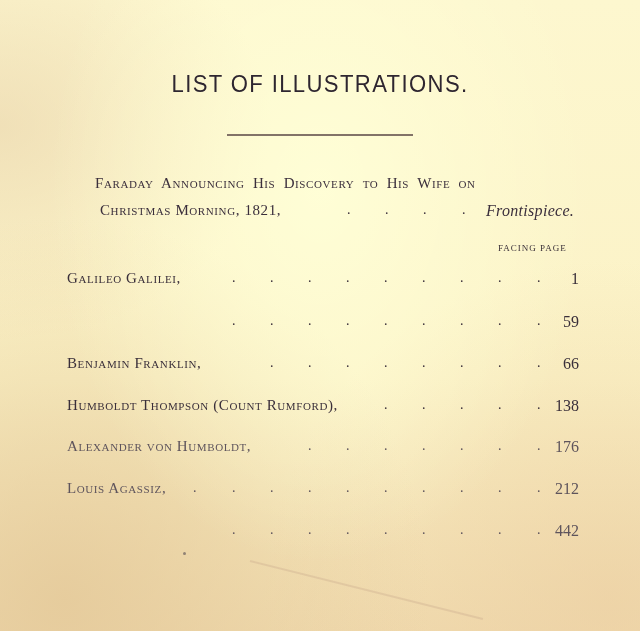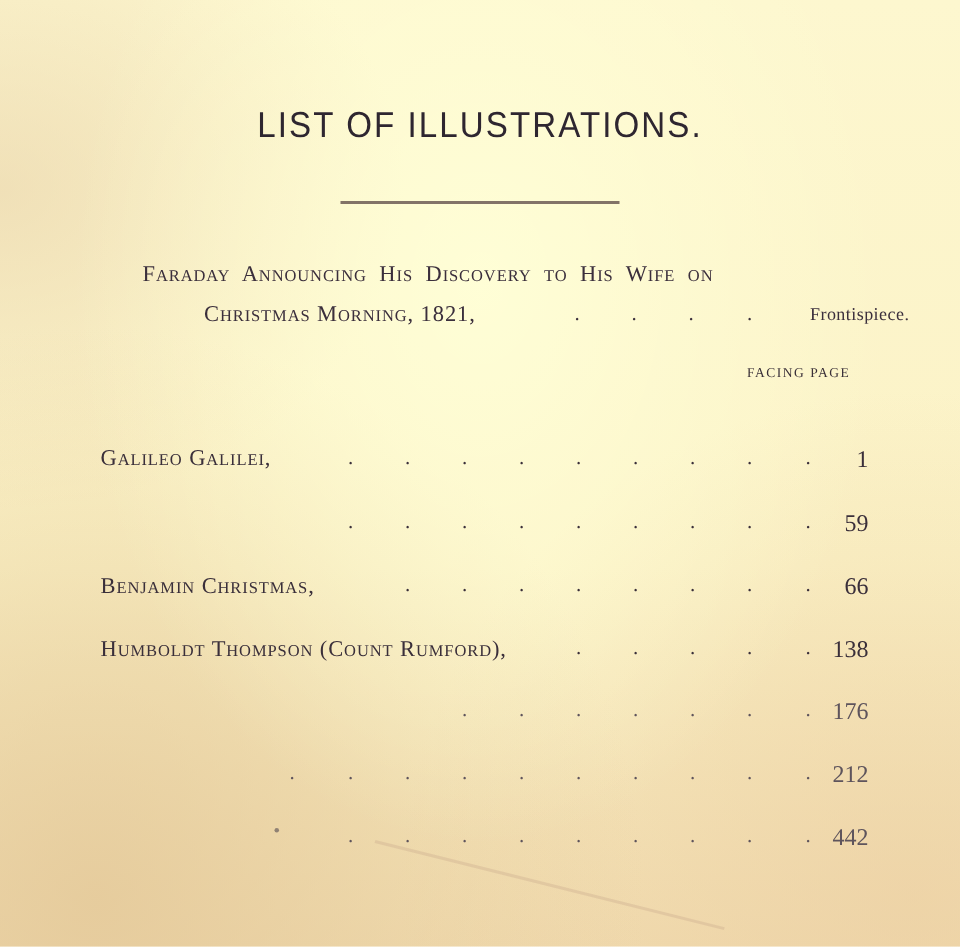--- a/index.html
+++ b/index.html
@@ -59,27 +59,27 @@
     .line1 {
       left: 67px;
       top: 175px;
       word-spacing: 4px;
       margin-left: 28px;
     }
     .line2 {
       left: 100px;
       top: 202px;
       width: 480px;
-      margin-left: 36px;
     }
     .line2 .frontis {
       position: absolute;
-      left: 404px;
+      left: 386px;
       top: 0;
-      font-size: 12px;
+      font-style: italic;
+      font-size: 16px;
       letter-spacing: 0.3px;
     }
     .dot {
       position: absolute;
       top: 0;
       font-size: 14px;
     }
     .facing {
       position: absolute;
       left: 498px;
@@ -89,21 +89,20 @@
       color: #3a3038;
       text-transform: uppercase;
     }
     .row {
       position: absolute;
       left: 67px;
       width: 512px;
       height: 22px;
       font-size: 15px;
       color: #3a2f3a;
-      margin-top: 28px;
     }
     .row .name {
       position: absolute;
       left: 0; top: 0;
       white-space: nowrap;
     }
     .row .page-num {
       position: absolute;
       right: 0; top: 0;
       text-align: right;
@@ -182,21 +181,21 @@
       <span class="dot" style="left:317px">.</span>
       <span class="dot" style="left:355px">.</span>
       <span class="dot" style="left:393px">.</span>
       <span class="dot" style="left:431px">.</span>
       <span class="dot" style="left:470px">.</span>
     </span>
     <span class="page-num">59</span>
   </div>
 
   <div class="row" style="top:355px">
-    <span class="name sc">Benjamin Christmas,</span>
+    <span class="name sc">Benjamin Franklin,</span>
     <span class="leader">
       <span class="dot" style="left:203px">.</span>
       <span class="dot" style="left:241px">.</span>
       <span class="dot" style="left:279px">.</span>
       <span class="dot" style="left:317px">.</span>
       <span class="dot" style="left:355px">.</span>
       <span class="dot" style="left:393px">.</span>
       <span class="dot" style="left:431px">.</span>
       <span class="dot" style="left:470px">.</span>
     </span>
@@ -209,33 +208,35 @@
       <span class="dot" style="left:317px">.</span>
       <span class="dot" style="left:355px">.</span>
       <span class="dot" style="left:393px">.</span>
       <span class="dot" style="left:431px">.</span>
       <span class="dot" style="left:470px">.</span>
     </span>
     <span class="page-num">138</span>
   </div>
 
   <div class="row faded" style="top:438px">
+    <span class="name sc">Alexander von Humboldt,</span>
     <span class="leader">
       <span class="dot" style="left:241px">.</span>
       <span class="dot" style="left:279px">.</span>
       <span class="dot" style="left:317px">.</span>
       <span class="dot" style="left:355px">.</span>
       <span class="dot" style="left:393px">.</span>
       <span class="dot" style="left:431px">.</span>
       <span class="dot" style="left:470px">.</span>
     </span>
     <span class="page-num">176</span>
   </div>
 
   <div class="row faded" style="top:480px">
+    <span class="name sc">Louis Agassiz,</span>
     <span class="leader">
       <span class="dot" style="left:126px">.</span>
       <span class="dot" style="left:165px">.</span>
       <span class="dot" style="left:203px">.</span>
       <span class="dot" style="left:241px">.</span>
       <span class="dot" style="left:279px">.</span>
       <span class="dot" style="left:317px">.</span>
       <span class="dot" style="left:355px">.</span>
       <span class="dot" style="left:393px">.</span>
       <span class="dot" style="left:431px">.</span>

